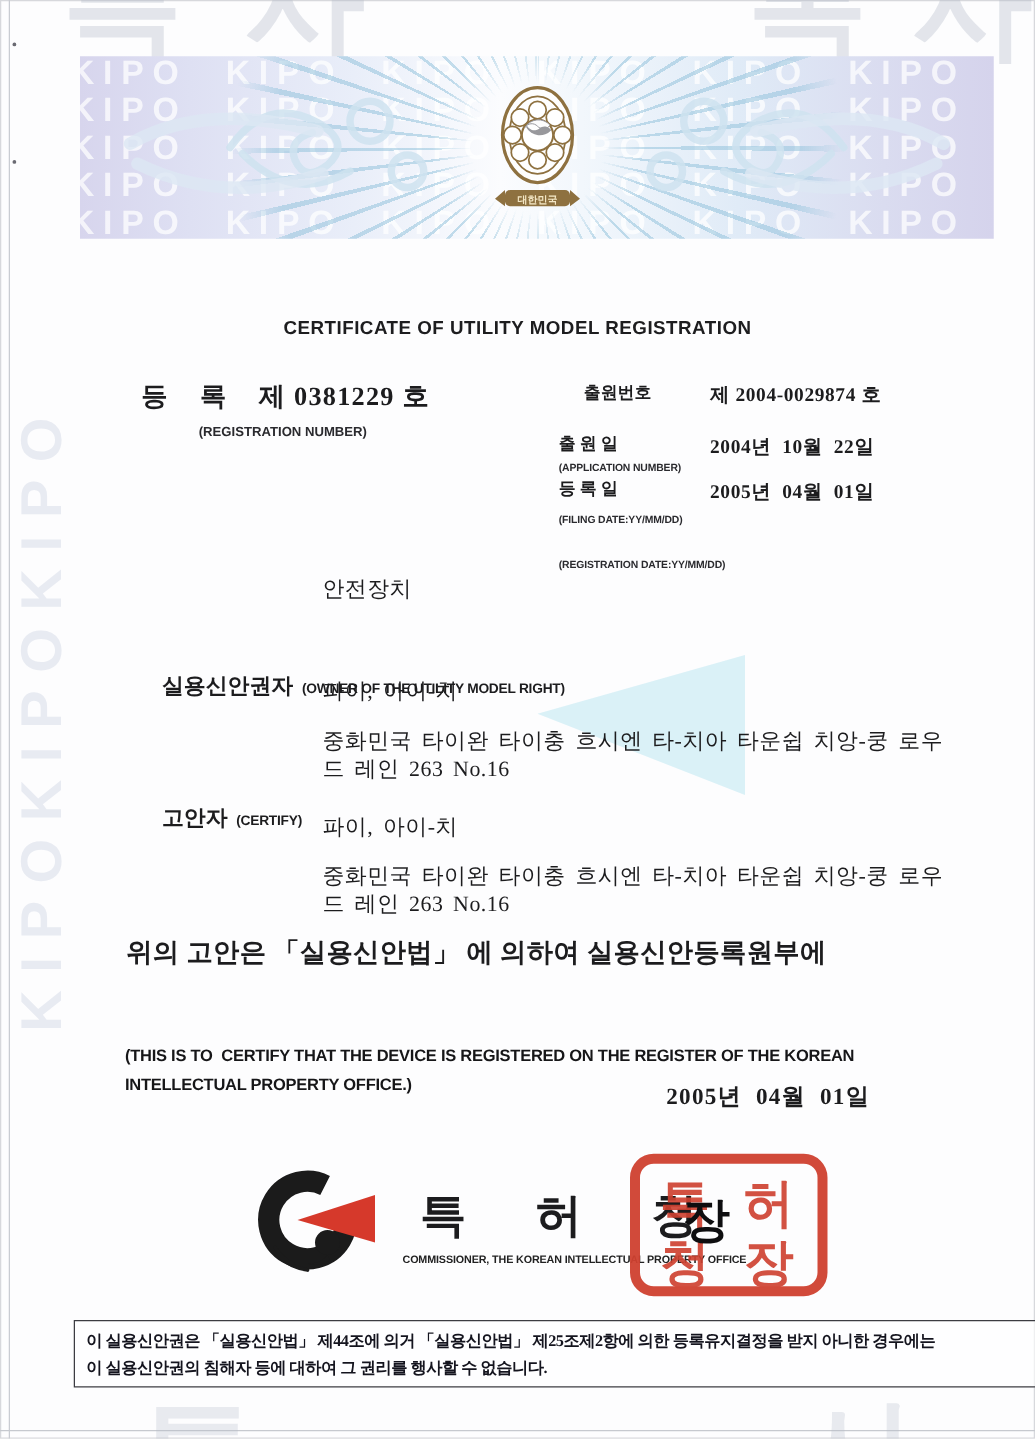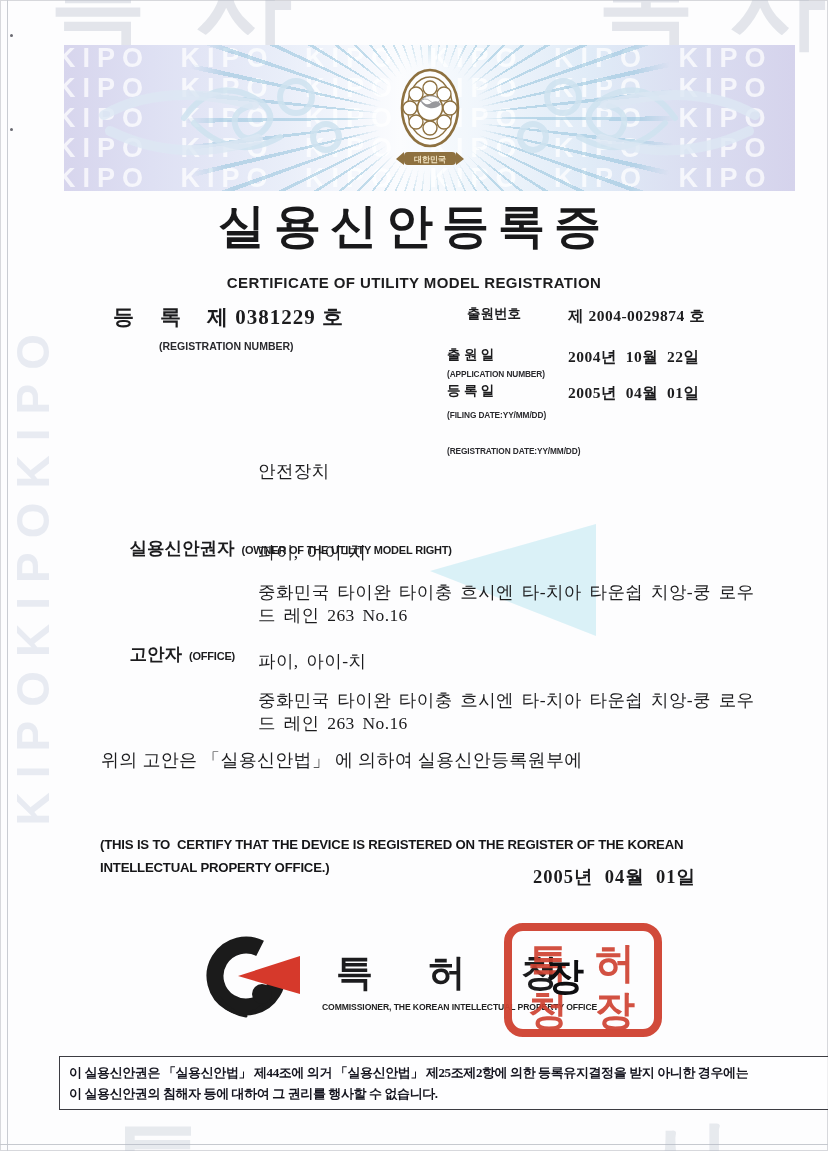--- a/index.html
+++ b/index.html
@@ -50,21 +50,21 @@
 
   
   .title-ko {
     position:absolute; top:195px; left:0; width:100%; text-align:center; z-index:2;
     font-family:"Liberation Sans","DejaVu Sans",sans-serif; font-weight:900;
     font-size:47px; letter-spacing:9px; color:#19191b;
   }
   .title-en {
     position:absolute; top:254px; left:0; width:100%; text-align:center; z-index:2;
     font-family:"Liberation Sans","DejaVu Sans",sans-serif; font-weight:700;
-    font-size:15px; letter-spacing:.4px; color:#1d1d1f;margin-top:20px;
+    font-size:15px; letter-spacing:.4px; color:#1d1d1f;
   }
 
   
   .reg-line { position:absolute; left:113px; top:303px; font-size:21px; font-weight:700; white-space:pre; letter-spacing:1px; }
   .reg-en   { position:absolute; left:112px; top:340px; font-family:"Liberation Sans",sans-serif; font-size:10.5px; font-weight:600; color:#2a2a2e;margin-left:47px; }
 
   .app-label { position:absolute; left:447px; font-size:13.5px; font-weight:700; white-space:pre; }
   .app-en    { position:absolute; left:447px; font-family:"Liberation Sans",sans-serif; font-size:8.3px; font-weight:600; color:#2a2a2e; letter-spacing:-.1px;margin-top:48px; }
   .app-val   { position:absolute; left:568px; font-size:15.5px; font-weight:600; white-space:pre; letter-spacing:.5px; }
 
@@ -73,21 +73,21 @@
   .sec-en    { font-family:"Liberation Sans",sans-serif; font-size:11px; font-weight:600; letter-spacing:-.2px; margin-left:7px; }
   .val       { position:absolute; left:258px; font-size:17.5px; font-weight:500; white-space:pre; letter-spacing:.4px; word-spacing:3px; }
 
   .tri-wm {
     position:absolute; left:430px; top:524px; width:166px; height:112px; z-index:0;
     background:rgba(176,226,240,.45);
     clip-path:polygon(0 42%, 100% 0, 100% 100%);
   }
 
   
-  .st-ko { position:absolute; left:101px; font-size:18px; font-weight:400; letter-spacing:.3px; white-space:pre; }
+  .st-ko { position:absolute; left:101px; font-size:21px; font-weight:700; letter-spacing:.3px; white-space:pre; }
   .st-en { position:absolute; left:100px; font-family:"Liberation Sans",sans-serif; font-size:13.2px; font-weight:600; letter-spacing:-.2px; color:#161618; white-space:pre;margin-top:24px; }
   .st-date { position:absolute; left:533px; top:864px; font-size:18.5px; font-weight:600; white-space:pre; letter-spacing:1px; }
 
   
   .logo { position:absolute; left:198px; top:928px; z-index:2; }
   .office-ko { position:absolute; left:336px; top:948px; font-size:37px; font-weight:700; white-space:pre; z-index:2; }
   .office-jang { position:absolute; left:546px; top:951px; font-size:38px; font-weight:700; color:#0e0e10; z-index:5; }
   .office-en { position:absolute; left:322px; top:1002px; font-family:"Liberation Sans",sans-serif; font-size:8.6px; font-weight:700; letter-spacing:-.1px; color:#222; z-index:2; }
   .seal { position:absolute; left:503px; top:922px; z-index:4; opacity:.95; }
 
@@ -152,21 +152,20 @@
       </g>
       <circle cx="56" cy="56" r="12.5" fill="#ffffff" stroke="#8e7140" stroke-width="1.6"></circle>
       <path d="M46,50 a12.5,12.5 0 0 1 20,-2 a6.3,6.3 0 0 1 -10,1 a6.3,6.3 0 0 0 -10,1 z" fill="#fdfdfd" stroke="#9a9aa0" stroke-width="0.8"></path>
       <path d="M46,50 a6.3,6.3 0 0 0 10,1 a6.3,6.3 0 0 1 10,-1 a12.5,12.5 0 0 1 -20,2 z" fill="#98989c" transform="rotate(12 56 56)"></path>
       <rect x="30" y="100" width="52" height="13" rx="4" fill="#8e7140"></rect>
       <path d="M30,100 l-8,7 l8,6 z M82,100 l8,7 l-8,6 z" fill="#8e7140"></path>
       <text x="56" y="110" text-anchor="middle" font-size="8" fill="#f3e6c4" font-family="Liberation Sans, sans-serif" font-weight="700">대한민국</text>
     </svg>
   </div>
 
-  <div class="title-ko">실용신안등록증</div>
   <div class="title-en">CERTIFICATE OF UTILITY MODEL REGISTRATION</div>
 
   <div class="reg-line">등    록    제 0381229 호</div>
   <div class="reg-en">(REGISTRATION NUMBER)</div>
 
   <div class="app-label" style="top:305px;margin-left:20px;">출원번호</div>
   <div class="app-en" style="top:321px;">(APPLICATION NUMBER)</div>
   <div class="app-val" style="top:306px;">제 2004-0029874 호</div>
 
   <div class="app-label" style="top:346px;">출 원 일</div>
@@ -182,21 +181,21 @@
   <div class="tri-wm"></div>
 
   <div class="sec-label" style="top:515px;">
     <span>실용신안권자</span><span class="sec-en">(OWNER OF THE UTILITY MODEL RIGHT)</span>
   </div>
   <div class="val" style="top:540px;">파이, 아이-치</div>
   <div class="val" style="top:580px;">중화민국 타이완 타이충 흐시엔 타-치아 타운쉽 치앙-쿵 로우</div>
   <div class="val" style="top:603px;">드 레인 263 No.16</div>
 
   <div class="sec-label" style="top:621px;">
-    <span>고안자</span><span class="sec-en">(OFFICE)</span>
+    <span>고안자</span><span class="sec-en">(CERTIFY)</span>
   </div>
   <div class="val" style="top:649px;">파이, 아이-치</div>
   <div class="val" style="top:688px;">중화민국 타이완 타이충 흐시엔 타-치아 타운쉽 치앙-쿵 로우</div>
   <div class="val" style="top:711px;">드 레인 263 No.16</div>
 
   <div class="st-ko" style="top:748px;">위의 고안은 「실용신안법」 에 의하여 실용신안등록원부에</div>
   <div class="st-en" style="top:813px;">(THIS IS TO  CERTIFY THAT THE DEVICE IS REGISTERED ON THE REGISTER OF THE KOREAN</div>
   <div class="st-en" style="top:836px;">INTELLECTUAL PROPERTY OFFICE.)</div>
   <div class="st-date">2005년  04월  01일</div>
 

